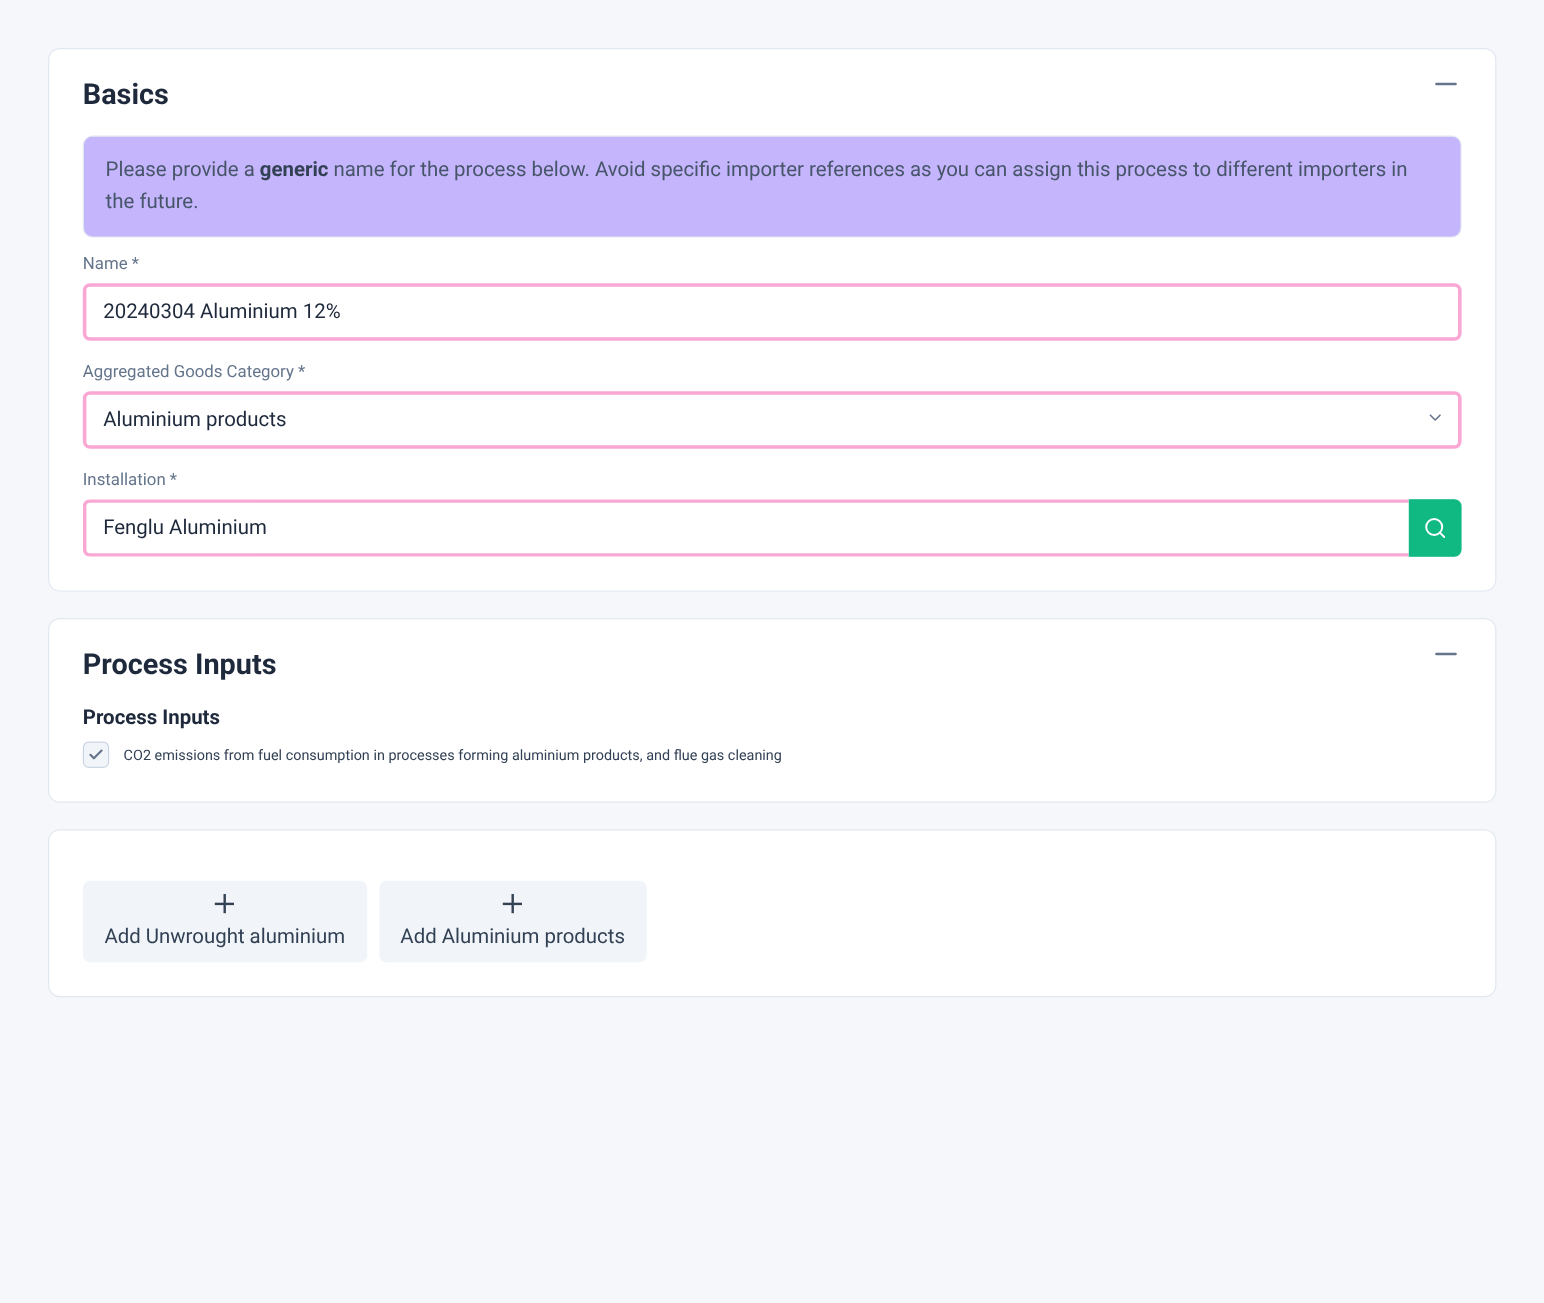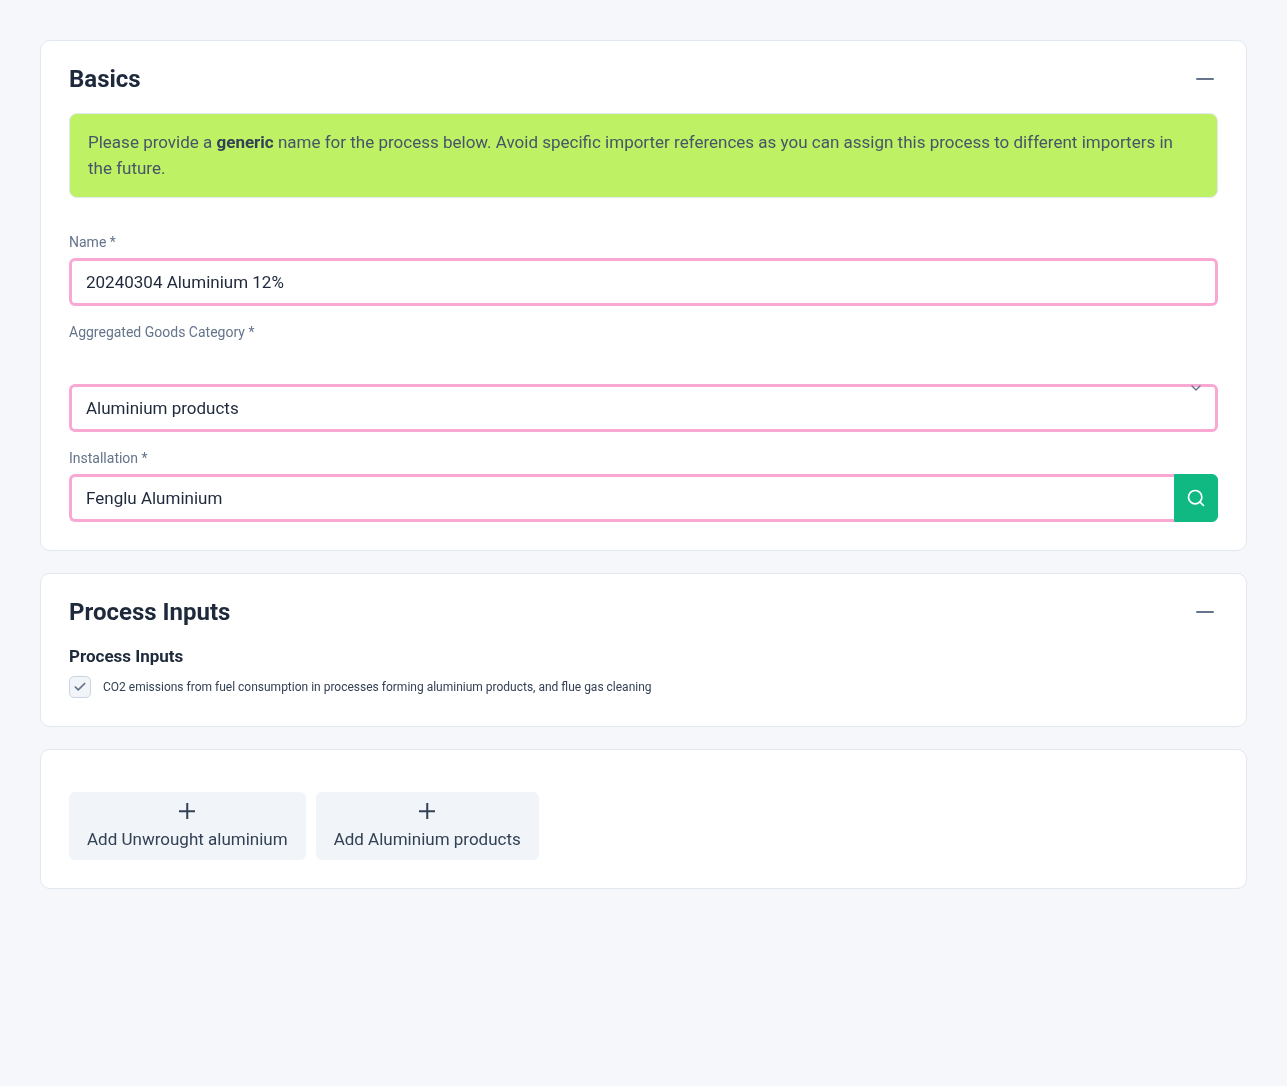--- a/index.html
+++ b/index.html
@@ -17,21 +17,21 @@
     .card {
       background-color: #ffffff;
       border: 1px solid #e2e8f0;
       border-radius: 10px;
       padding: 24px 28px 28px 28px;
       margin-bottom: 22px;
     }
     .card-header {
       display: flex;
       justify-content: space-between;
-      align-items: center;
+      align-items: flex-start;
       margin-bottom: 20px;
     }
     .card-header.no-margin {
       margin-bottom: 0;
     }
     .card-title {
       font-size: 24px;
       font-weight: 700;
       color: #1e293b;
     }
@@ -44,25 +44,25 @@
       align-items: center;
       justify-content: center;
     }
     .collapse-icon {
       width: 18px;
       height: 2px;
       background-color: #64748b;
       border-radius: 1px;
     }
     .info-box {
-      background-color: #bef264;
+      background-color: #c4b5fd;
       border: 1px solid #e2e8f0;
       border-radius: 8px;
       padding: 16px 18px;
-      margin-bottom: 36px;
+      margin-bottom: 14px;
       color: #475569;
       font-size: 17px;
       line-height: 1.5;
     }
     .info-box strong {
       font-weight: 700;
       color: #334155;
     }
     .form-group {
       margin-bottom: 18px;
@@ -85,21 +85,20 @@
       color: #1e293b;
       font-family: inherit;
       background-color: #ffffff;
     }
     .select-wrapper {
       position: relative;
     }
     .select-wrapper .form-input {
       padding-right: 55px;
       cursor: pointer;
-      margin-top: 36px;
     }
     .chevron-down {
       position: absolute;
       right: 14px;
       top: 50%;
       transform: translateY(-50%);
       pointer-events: none;
     }
     .chevron-down svg {
       width: 16px;

